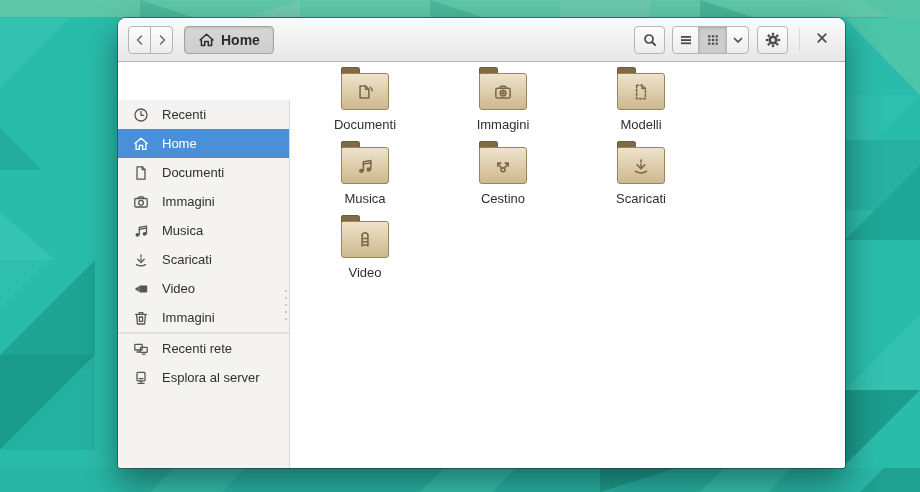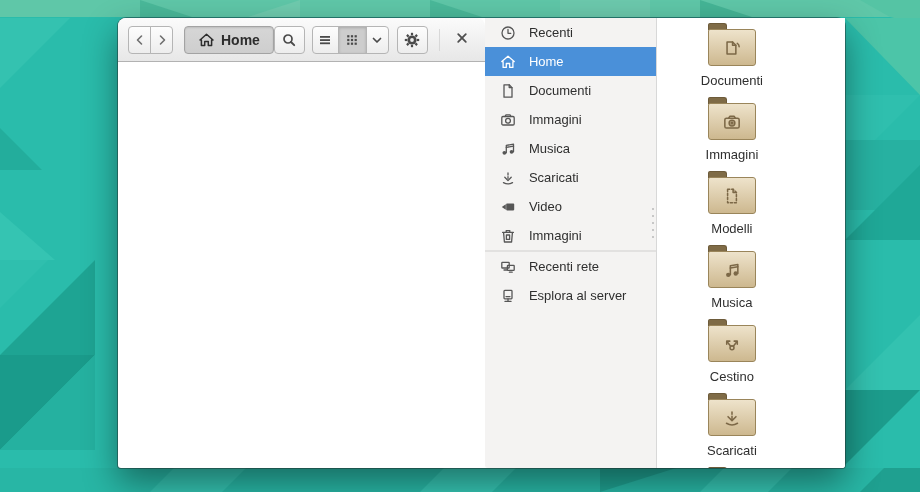--- a/index.html
+++ b/index.html
@@ -7,21 +7,21 @@
     width:920px;height:492px;position:relative;overflow:hidden;
     font-family:"Liberation Sans", sans-serif;
     background:#2abcab;
   }
   .wallpaper{position:absolute;inset:0;}
   
   .window{
     position:absolute;left:118px;top:18px;width:727px;height:450px;
     background:#ffffff;border-radius:8px 8px 3px 3px;
     box-shadow:0 0 0 1px rgba(30,40,40,.45), 0 14px 34px rgba(0,0,0,.42);
-    display:flex;flex-direction:row;
+    display:flex;flex-direction:column;
   }
   
   .headerbar{
     height:44px;flex:0 0 44px;
     background:linear-gradient(#fbfbfb,#e7e7e7);
     border-bottom:1px solid #b2b2b2;
     border-radius:8px 8px 0 0;
     display:flex;align-items:center;padding:0 10px;box-sizing:border-box;
   }
   .hb-btn{
@@ -57,21 +57,21 @@
   .gear-btn{width:31px;margin-left:8px;}
   .hb-sep{width:1px;height:22px;background:#d8d8d8;margin:0 9px 0 11px;}
   .close-btn{
     width:26px;height:26px;border:none;background:transparent;
     display:flex;align-items:center;justify-content:center;cursor:pointer;
   }
   
   .body-row{flex:1;display:flex;min-height:0;border-radius:0 0 3px 3px;overflow:hidden;}
   .sidebar{
     width:172px;flex:0 0 172px;background:#f4f3f2;
-    border-right:1px solid #d8d8d8;position:relative;box-sizing:border-box;
+    border-right:1px solid #d8d8d8;position:relative;box-sizing:border-box;margin-top:38px;
   }
   .side-item{
     height:29px;display:flex;align-items:center;gap:13px;
     padding-left:15px;font-size:13px;color:#2f2f2f;cursor:pointer;
   }
   .side-item .sicon{width:16px;height:16px;flex:0 0 16px;display:flex;}
   .side-item .sicon svg{display:block;}
   .side-item .stroke{stroke:#565656;fill:none;stroke-width:1.3;stroke-linecap:round;stroke-linejoin:round;}
   .side-item .fillg{fill:#565656;stroke:none;}
   .side-item.selected{background:#4a90d9;color:#ffffff;}

